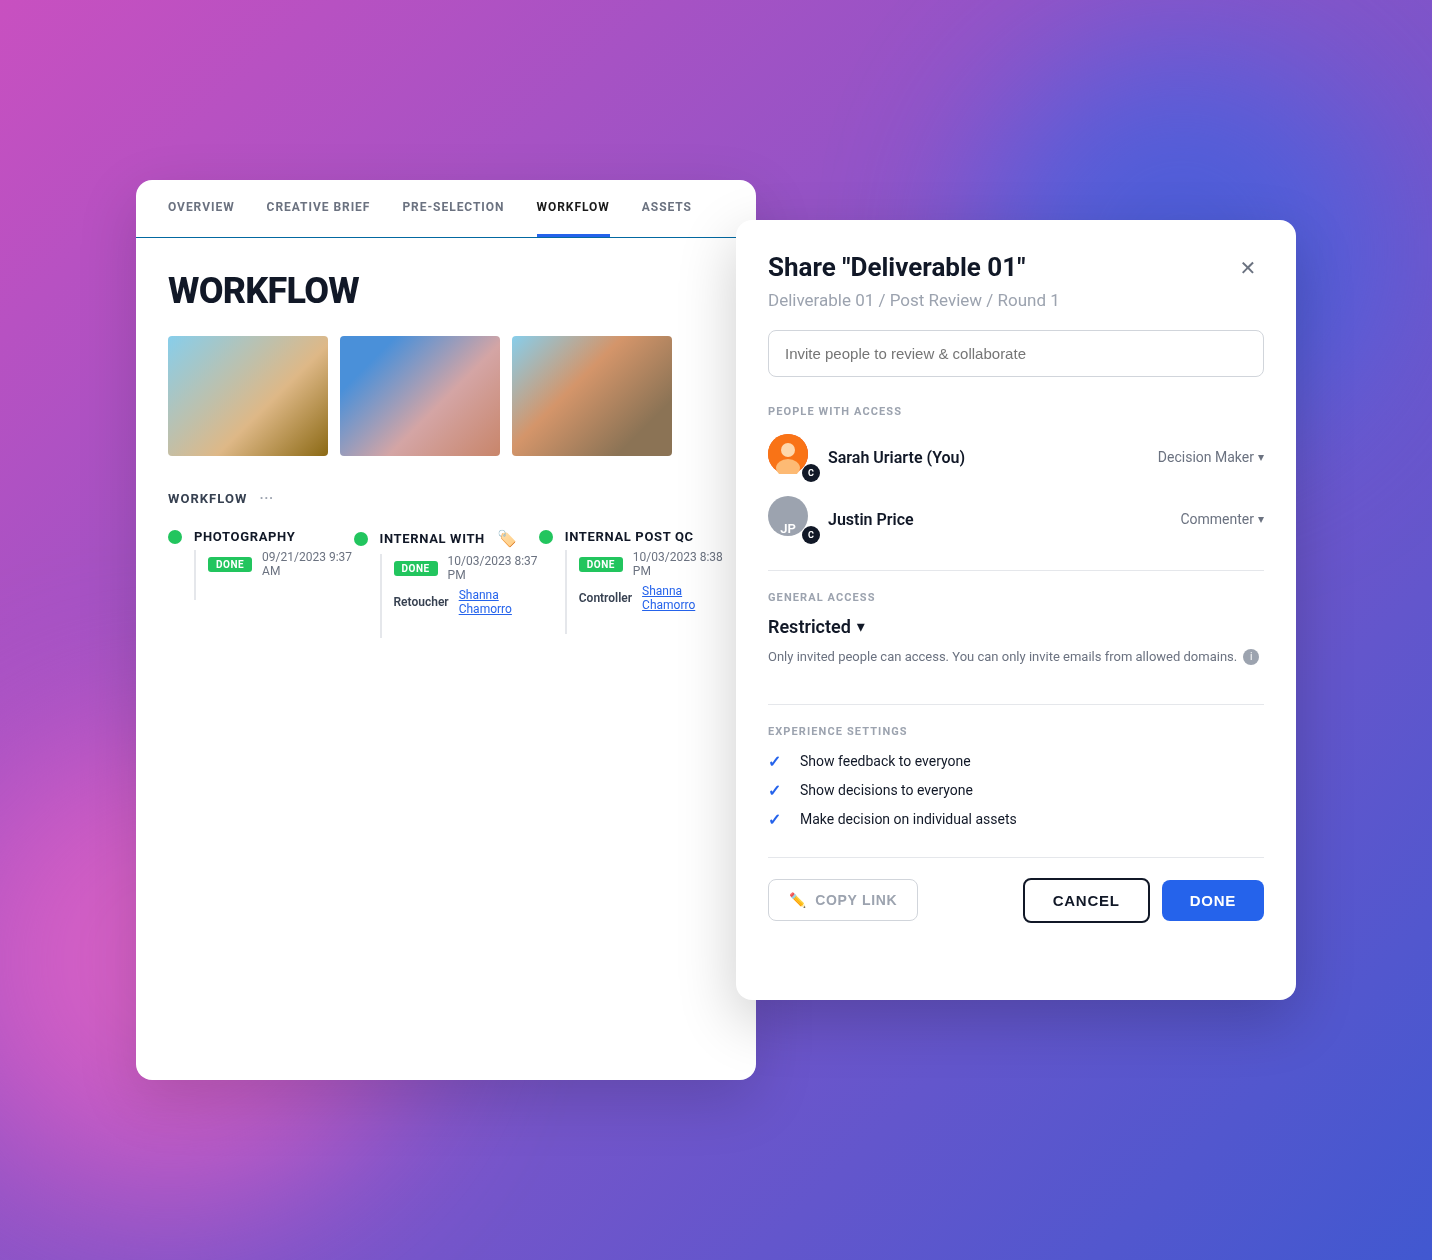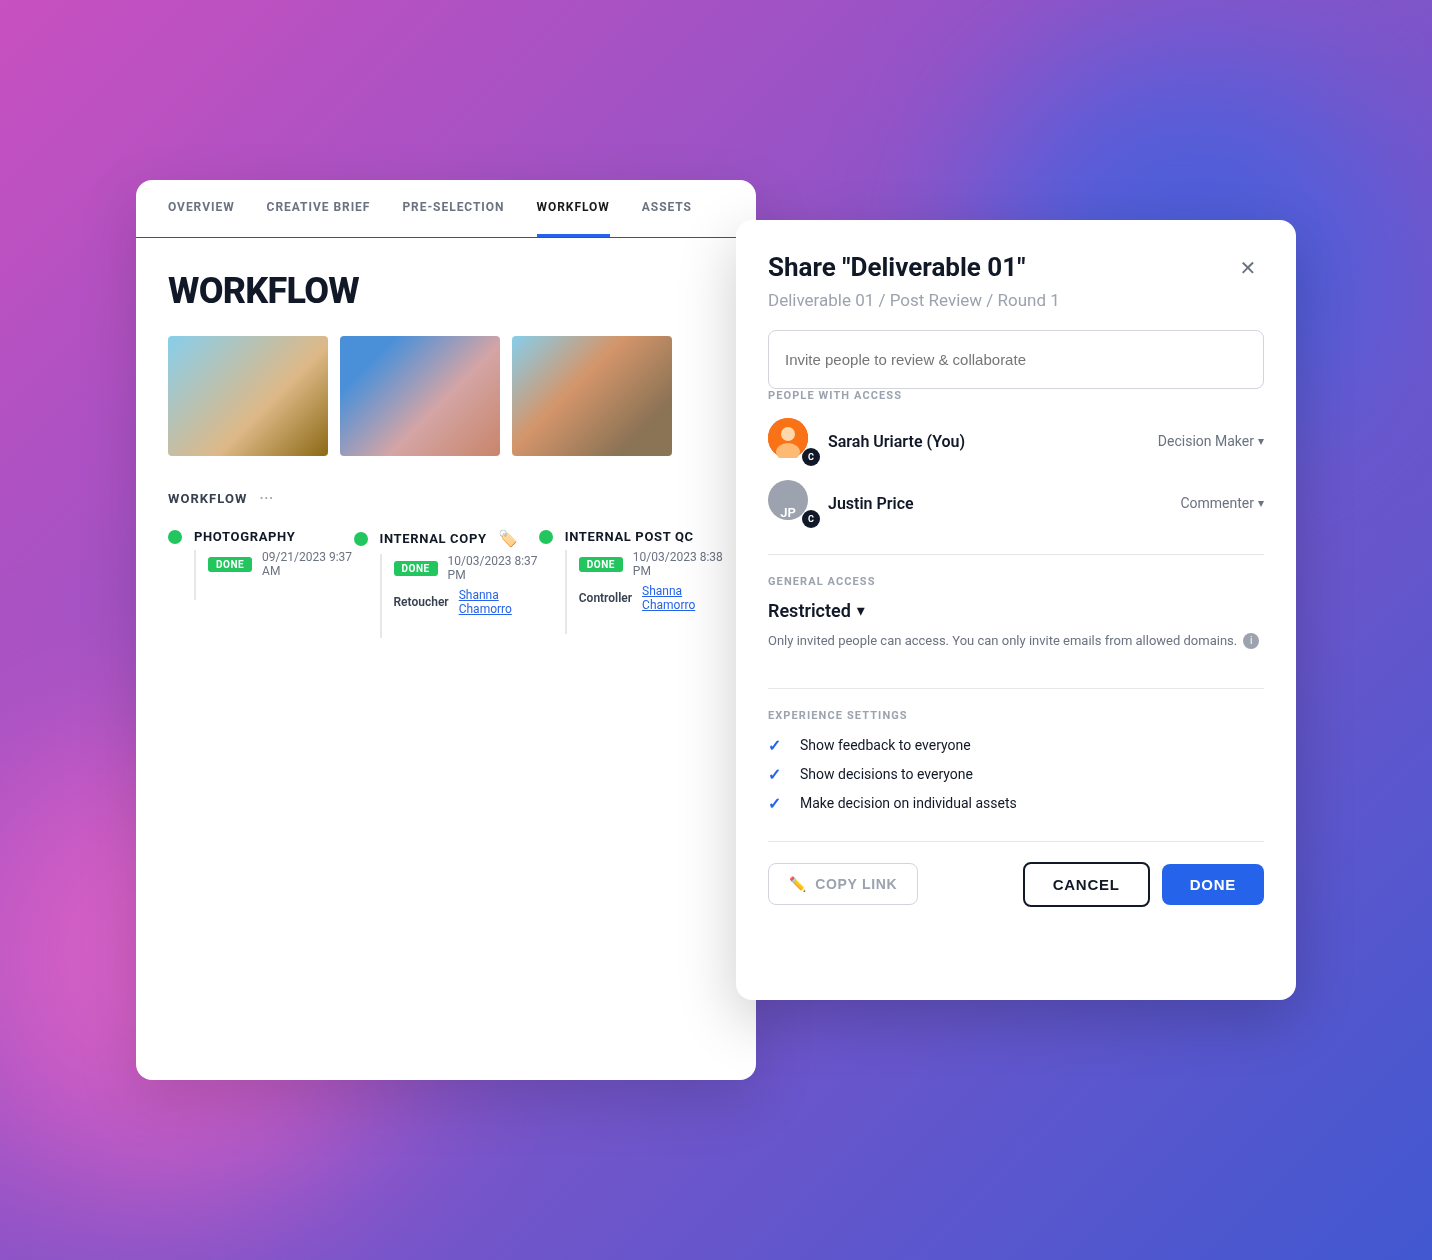--- a/index.html
+++ b/index.html
@@ -272,24 +272,25 @@
     .dialog-breadcrumb {
       font-size: 17px;
       color: #9ca3af;
       margin-bottom: 20px;
     }
 
     .invite-input {
       width: 100%;
       border: 1px solid #d1d5db;
       border-radius: 8px;
-      padding: 20px 16px;
+      padding: 14px 16px;
       font-size: 15px;
       color: #9ca3af;
       outline: none;
+      margin-bottom: 28px;
     }
 
     .section-title {
       font-size: 11px;
       font-weight: 700;
       letter-spacing: 0.1em;
       color: #9ca3af;
       margin-bottom: 16px;
       text-transform: uppercase;
     }
@@ -566,21 +567,21 @@
             <div class="step-row">
               <span class="badge-done">DONE</span>
               <span class="step-date">09/21/2023 9:37 AM</span>
             </div>
           </div>
         </div>
 
         <div class="step-item">
           <div class="step-header">
             <div class="step-dot green"></div>
-            <span class="step-name">INTERNAL COPY</span>
+            <span class="step-name">INTERNAL WITH</span>
             <span class="step-icon">🏷️</span>
           </div>
           <div class="step-details">
             <div class="step-row">
               <span class="badge-done">DONE</span>
               <span class="step-date">10/03/2023 8:37 PM</span>
             </div>
             <div class="step-row">
               <span class="step-role">Retoucher</span>
               <span class="step-person">Shanna Chamorro</span>

